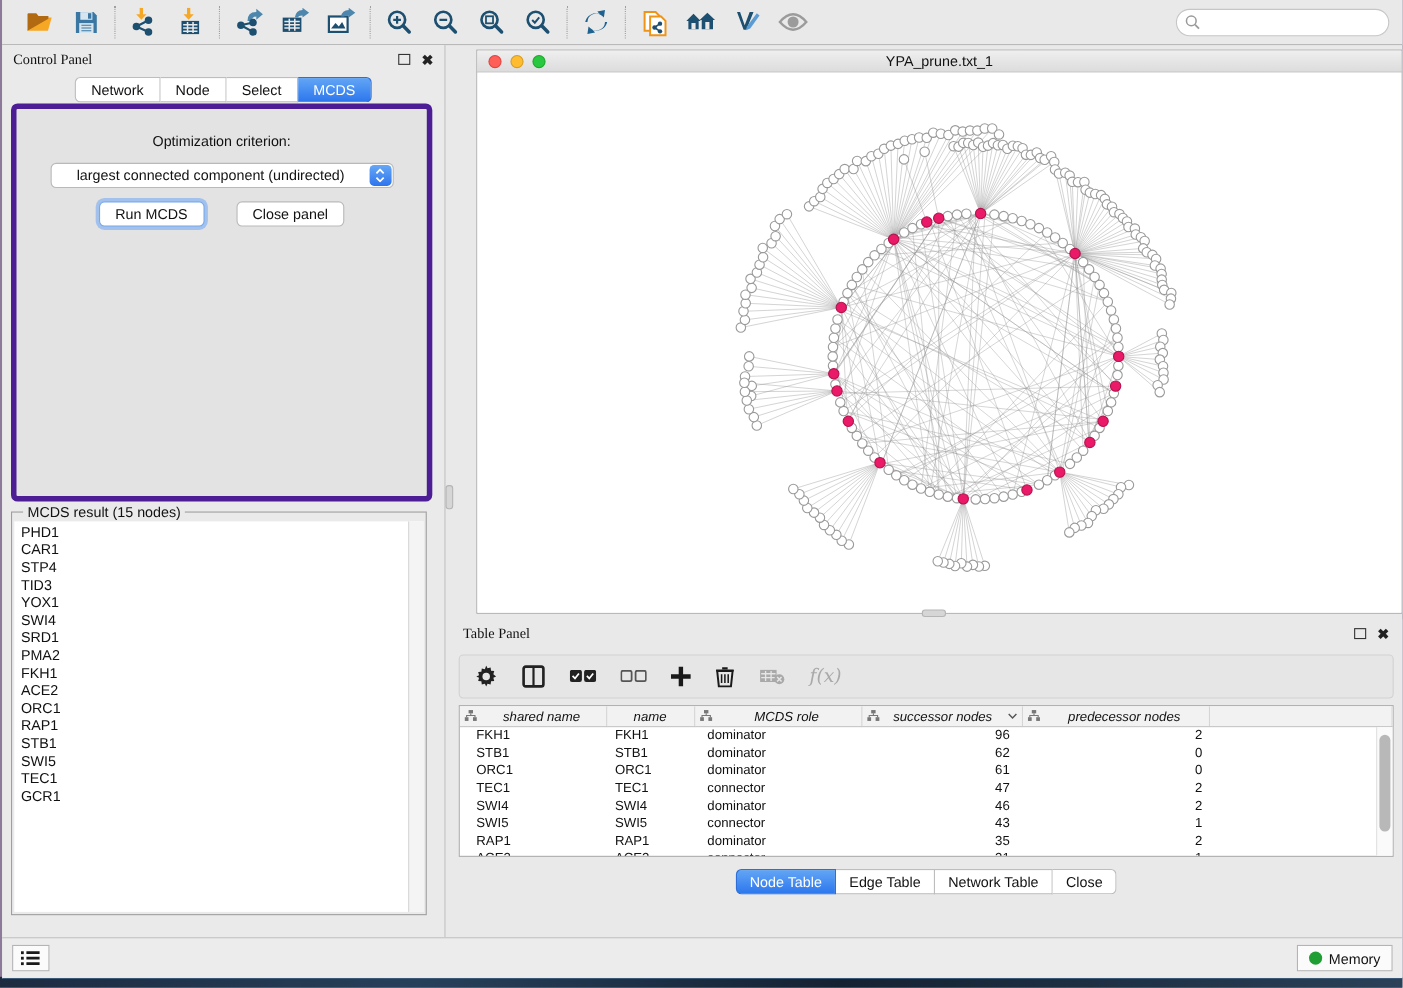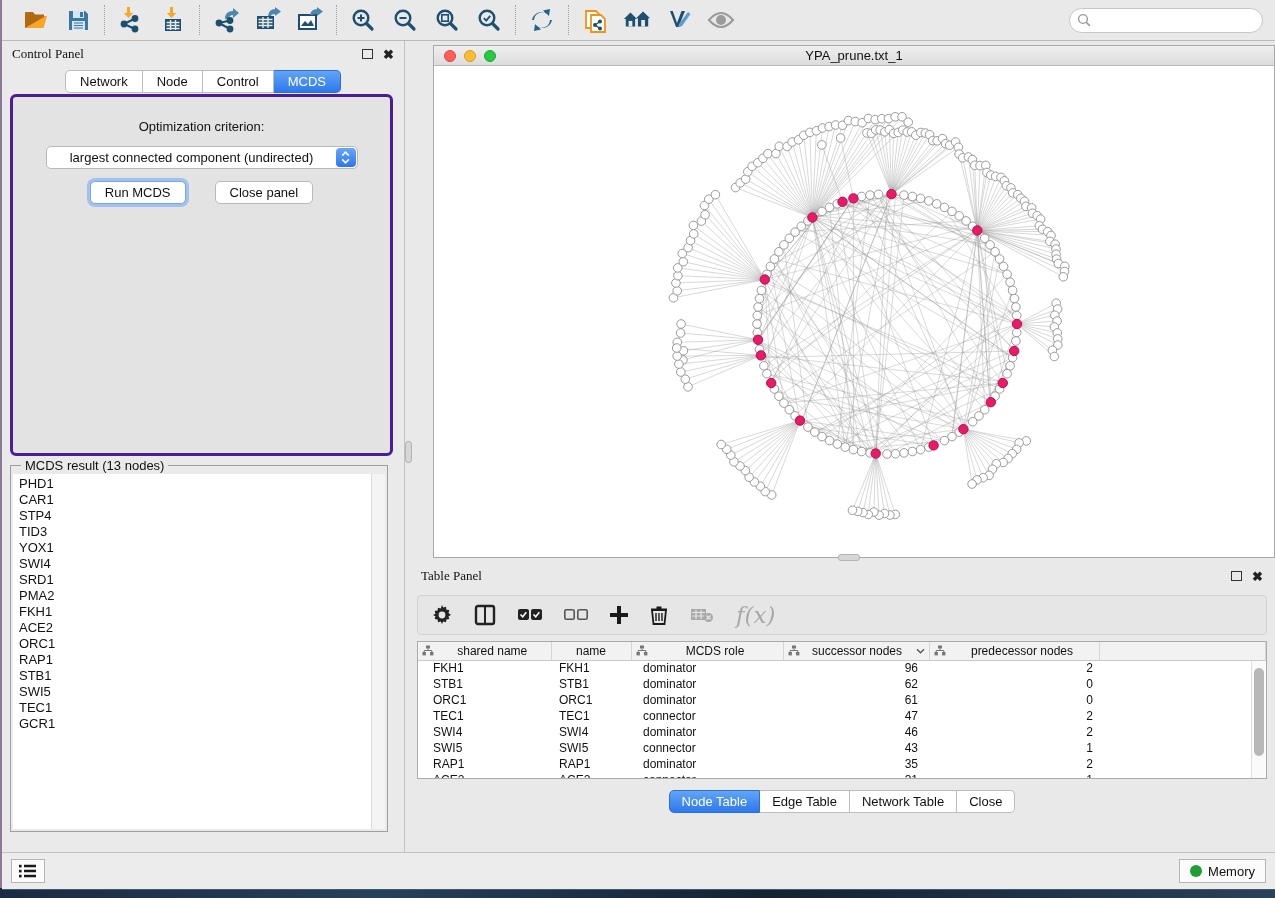--- a/index.html
+++ b/index.html
@@ -26,21 +26,21 @@
   .panel-head { height:26px; display:flex; align-items:center; padding:0 10px; }
   .panel-title { font-size:13px; color:#111;font-family:Liberation Serif, serif; }
   .panel-head-icons { margin-left:auto; display:flex; align-items:center; gap:10px; }
   .float-ico { width:11px; height:10px; border:1.5px solid #333; background:transparent; }
   .close-ico { font-size:13px; font-weight:bold; color:#222; line-height:1; }
   #cp-tabs { display:flex; justify-content:center; margin-top:3px; }
   .mtab { font-size:13px; padding:3px 14px; background:#fff; border:1px solid #bdbdbd; border-left:none; color:#111; }
   .mtab:first-child { border-left:1px solid #bdbdbd; border-radius:5px 0 0 5px; }
   .mtab:last-child { border-radius:0 5px 5px 0; }
   .mtab.active { background:linear-gradient(#62a5f5,#2d78ee); border-color:#2d6fd6; color:#fff; }
-  #cp-body { position:absolute; left:8px; right:11px; top:53px; height:362px; background:#e3e3e3; border:3px solid #4c1d95; border-radius:6px; }
+  #cp-body { position:absolute; left:8px; right:11px; top:53px; height:362px; background:#e3e3e3; border:5px solid #4c1d95; border-radius:6px; }
   #opt-label { text-align:center; margin-top:22px; font-size:13px; color:#111; }
   #criterion-select { margin:12px auto 0; width:312px; height:23px; background:#fff; border:1px solid #b9b9b9; border-radius:5px;
     display:flex; align-items:center; position:relative; }
   #criterion-select .sel-text { flex:1; text-align:center; font-size:13px; color:#111; padding-right:20px; }
   #criterion-select .sel-arrows { position:absolute; right:1px; top:1px; bottom:1px; width:20px; border-radius:4px;
     background:linear-gradient(#66a7f6,#2e75ee); display:flex; align-items:center; justify-content:center; }
   #cp-buttons { display:flex; justify-content:center; gap:29px; margin-top:12px; }
   .mac-btn { font-size:13px; color:#111; background:#fff; border:1px solid #b9b9b9; border-radius:5px; padding:3px 14px; height:23px; }
   .mac-btn.focus { border-color:#77a8ec; box-shadow:0 0 0 3px rgba(110,165,245,.55); }
 
@@ -62,26 +62,26 @@
   #net-title { position:absolute; left:0; right:0; text-align:center; font-size:13px; color:#111; }
   #net-canvas { position:absolute; left:0; right:0; top:20px; bottom:0; background:#fff; overflow:hidden; }
   .splitter-v { position:absolute; left:403px; top:441px; width:7px; height:22px; background:#d6d6d6; border:1px solid #b5b5b5; border-radius:3px; z-index:5; }
   .splitter-h { position:absolute; left:836px; top:554px; width:22px; height:7px; background:#d6d6d6; border:1px solid #b5b5b5; border-radius:3px; z-index:5; }
 
   
   #table-panel { position:absolute; left:407px; top:563px; right:0; bottom:37px; background:#e9e9e9; }
   #tp-toolbar { position:absolute; left:8px; right:8px; top:32px; height:40px; background:#e6e6e6; border:1px solid #d2d2d2; border-radius:4px;
     display:flex; align-items:center; gap:22px; padding:0 14px; }
   .tp-ico { display:flex; align-items:center; justify-content:center; background:none; border:none; height:26px; }
-  #fx-label { font-family:"DejaVu Serif", serif; font-style:italic; font-size:23px; color:#a9a9a9; }
+  #fx-label { font-family:"DejaVu Serif", serif; font-style:italic; font-size:17px; color:#a9a9a9; }
   #node-table { position:absolute; left:8px; right:8px; top:78px; bottom:73px; background:#fff; border:1px solid #ababab; overflow:hidden; }
   table { border-collapse:collapse; width:100%; table-layout:fixed; }
   th { height:18px; background:#f2f2f2; border-right:1px solid #d5d5d5; border-bottom:1px solid #c9c9c9; font-weight:normal; font-size:12px; color:#111; }
   .th-inner { display:flex; align-items:center; padding:0 4px; }
-  .th-label { flex:1; text-align:center; }
+  .th-label { flex:1; text-align:center;font-style:italic; }
   td { height:16px; font-size:12px; color:#111; white-space:nowrap; overflow:hidden; }
   td.c0 { padding-left:15px; } td.c1 { padding-left:8px; } td.c2 { padding-left:12px; }
   td.num3 { text-align:right; padding-right:11px; } td.num4 { text-align:right; padding-right:6px; }
   #tbl-scroll { position:absolute; top:19px; bottom:0; right:0; width:15px; background:#fafafa; border-left:1px solid #e0e0e0; }
   #tbl-thumb { position:absolute; top:7px; left:2px; width:10px; height:88px; background:#b8b8b8; border-radius:5px; }
   #tp-tabs { position:absolute; left:0; right:0; bottom:39px; display:flex; justify-content:center; }
   #tp-tabs .mtab { padding:3px 12px; }
 
   
   #status-bar { position:absolute; left:0; right:0; bottom:0; height:37px; background:#ececec; border-top:1px solid #c3c3c3;
@@ -254,40 +254,40 @@
     <div class="panel-head">
       <span class="panel-title">Control Panel</span>
       <span class="panel-head-icons">
         <span class="float-ico"></span>
         <span class="close-ico">✖</span>
       </span>
     </div>
     <div id="cp-tabs">
         <div class="mtab">Network</div>
         <div class="mtab">Node</div>
-        <div class="mtab">Control</div>
+        <div class="mtab">Select</div>
         <div class="mtab active">MCDS</div>
       </div>
     <div id="cp-body">
       <div id="opt-label">Optimization criterion:</div>
       <div id="criterion-select">
         <span class="sel-text">largest connected component (undirected)</span>
         <span class="sel-arrows">
           <svg width="9" height="13" viewBox="0 0 9 13">
               <path d="M1.2 4.6 L4.5 1.2 L7.8 4.6 M1.2 8.4 L4.5 11.8 L7.8 8.4" fill="none" stroke="#fff" stroke-width="1.6"></path>
             </svg>
         </span>
       </div>
       <div id="cp-buttons">
         <button class="mac-btn focus">Run MCDS</button>
         <button class="mac-btn">Close panel</button>
       </div>
     </div>
     <div id="mcds-group">
-      <span id="mcds-legend">MCDS result (13 nodes)</span>
+      <span id="mcds-legend">MCDS result (15 nodes)</span>
       <div id="mcds-list-wrap">
         <div id="mcds-list">
             <div class="mcds-item">PHD1</div>
             <div class="mcds-item">CAR1</div>
             <div class="mcds-item">STP4</div>
             <div class="mcds-item">TID3</div>
             <div class="mcds-item">YOX1</div>
             <div class="mcds-item">SWI4</div>
             <div class="mcds-item">SRD1</div>
             <div class="mcds-item">PMA2</div>

